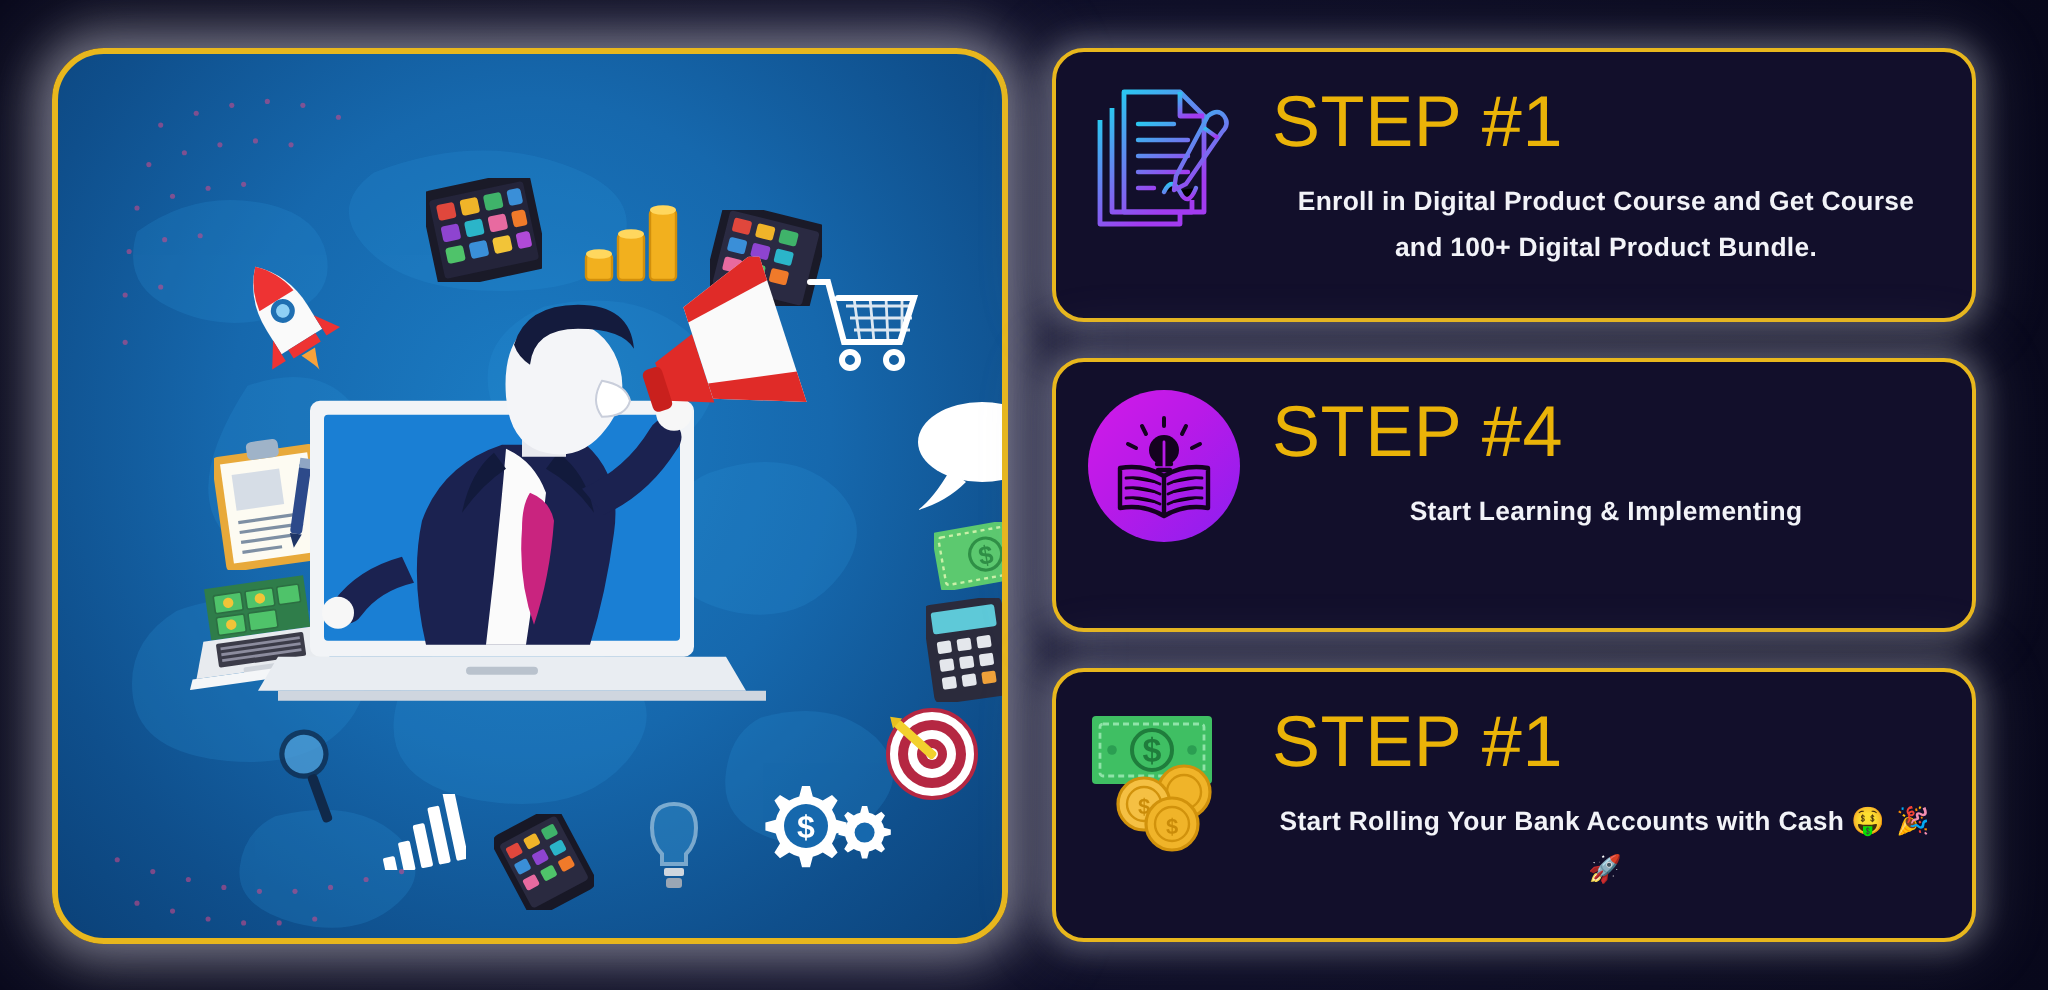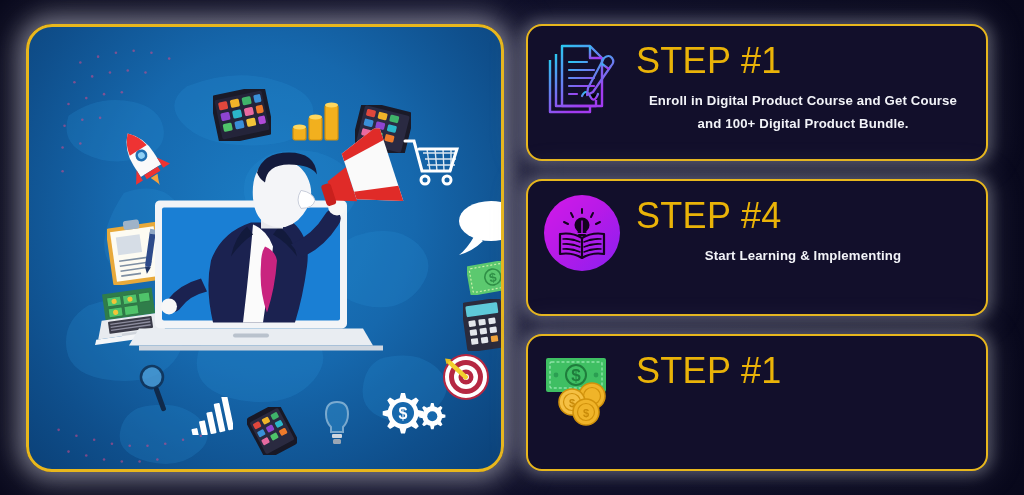--- a/index.html
+++ b/index.html
@@ -459,17 +459,21 @@
             <circle cx="28" cy="52" r="8.5" fill="none" stroke="#d1920c" stroke-width="1.2"></circle>
             <text x="28" y="57" font-size="11" font-weight="bold" fill="#c98b09" text-anchor="middle" font-family="Liberation Sans, sans-serif">$</text>
             <circle cx="42" cy="62" r="13" fill="#f0b429" stroke="#d1920c" stroke-width="1.6"></circle>
             <circle cx="42" cy="62" r="8.5" fill="none" stroke="#d1920c" stroke-width="1.2"></circle>
             <text x="42" y="67" font-size="11" font-weight="bold" fill="#c98b09" text-anchor="middle" font-family="Liberation Sans, sans-serif">$</text>
           </g>
         </svg>
       </div>
       <div class="card-body">
         <div class="step-title">STEP #1</div>
+        <div class="step-desc">
+          <span>Start Rolling Your Bank Accounts with Cash</span>
+          <span class="emoji">🤑 🎉 🚀</span>
+        </div>
       </div>
     </div>
 
   </div>
 </div>
 
 </body></html>

